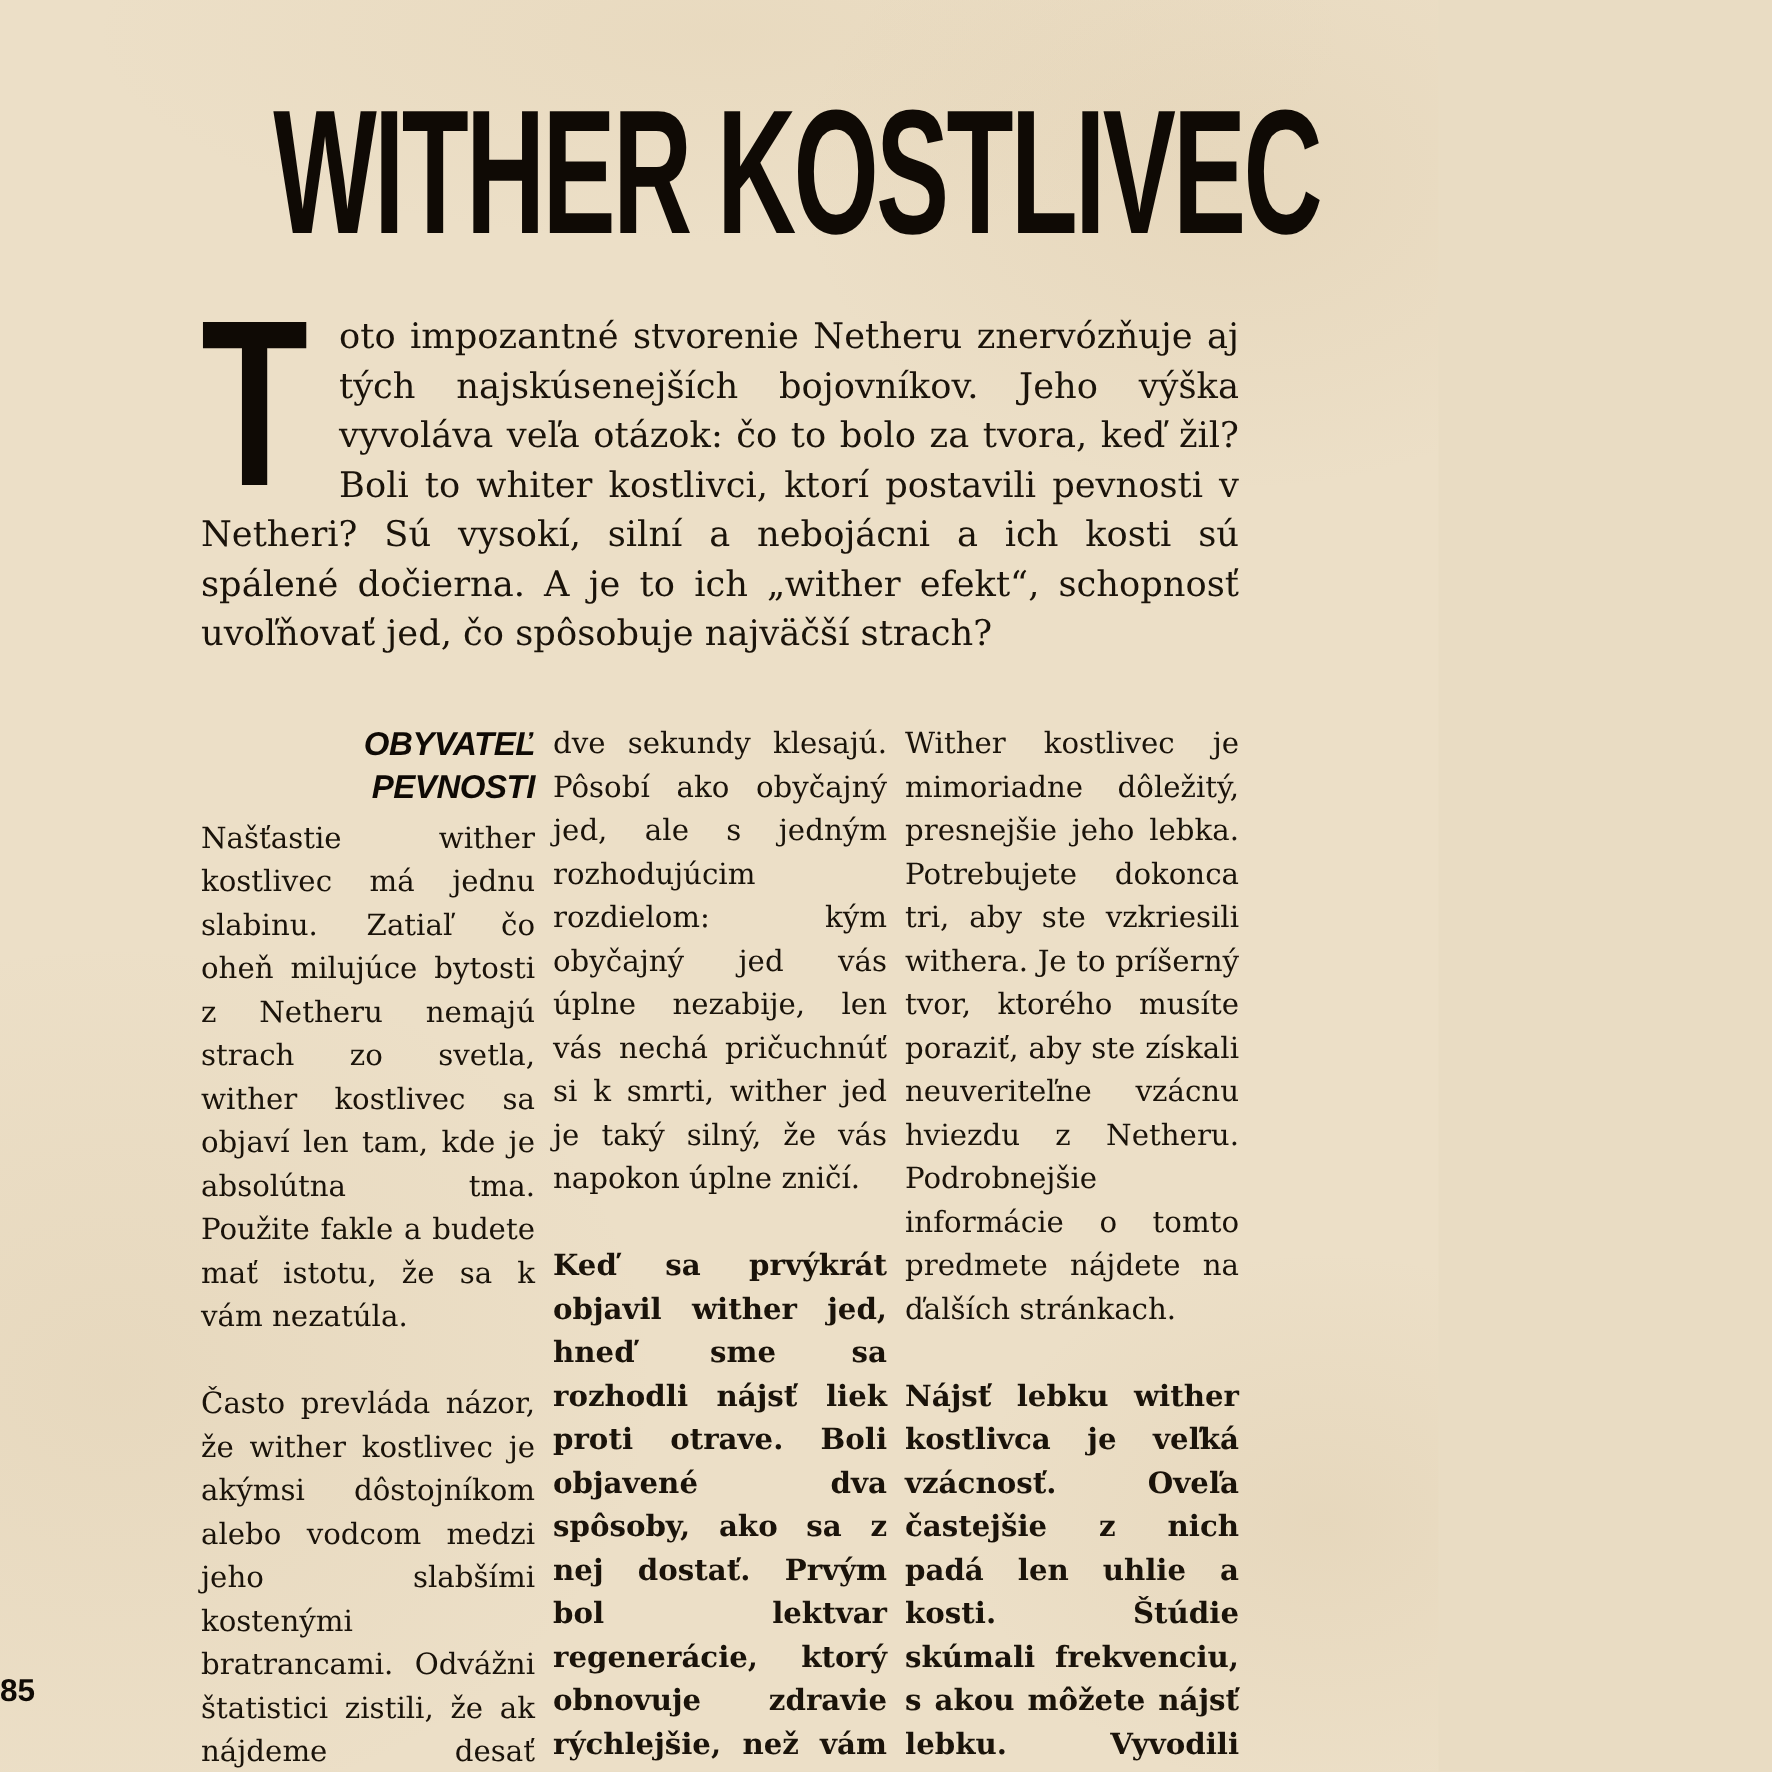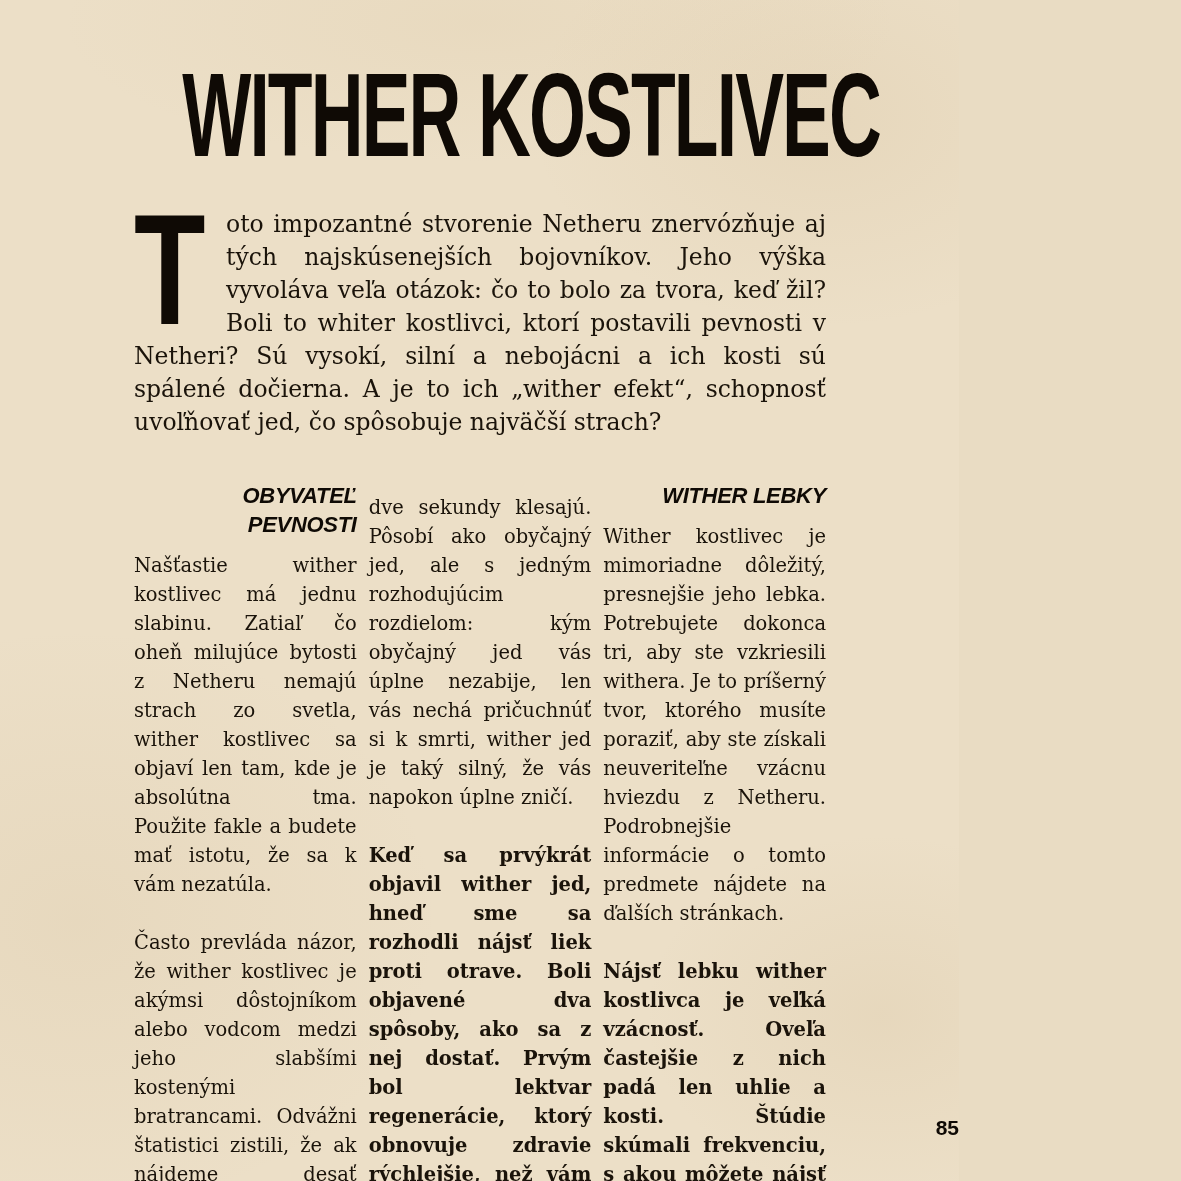--- a/index.html
+++ b/index.html
@@ -58,38 +58,38 @@
     display: flex;
     gap: 12px;
     margin: 42px 133px 0 134px;
   }
   .col {
     flex: 1 1 0;
     font-size: 19.5px;
     line-height: 29px;
     text-align: justify;
   }
-  .col p { margin: 12px 0 29px 0; }
+  .col p { margin: 0 0 29px 0; }
   .col p:last-child { margin-bottom: 0; font-weight: bold; }
   .col h2 {
     font-family: "Liberation Sans", sans-serif;
     font-weight: 700;
     font-size: 22px;
     line-height: 29px;
     letter-spacing: -0.3px;
     margin: 0 0 5px 0;
     color: #0f0a05;
     text-align: right;
     font-style: italic;
   }
   .page-number {
     position: absolute;
     left: 0; right: 0;
     top: 1116px;
-    text-align: right;
+    text-align: left;
     font-family: "Liberation Sans", sans-serif;
     font-weight: 700;
     font-size: 21px;
     color: #0f0a05;
   }
 </style>
 </head>
 <body>
 
 <div class="page">
@@ -109,21 +109,20 @@
 
     </div>
 
     <div class="col">
       <p>dve sekundy klesajú. Pôsobí ako obyčajný jed, ale s jedným rozhodujúcim rozdielom: kým obyčajný jed vás úplne nezabije, len vás nechá pričuchnúť si k smrti, wither jed je taký silný, že vás napokon úplne zničí.</p>
       <p>Keď sa prvýkrát objavil wither jed, hneď sme sa rozhodli nájsť liek proti otrave. Boli objavené dva spôsoby, ako sa z nej dostať. Prvým bol lektvar regenerácie, ktorý obnovuje zdravie rýchlejšie, než vám ho wither úplne vysaje. Ale samotný wither efekt neodstráni. Na to potrebujete mlieko. Každý, kto plánuje navštíviť pevnosť v Netheri, urobí veľmi dobre, ak si vezme toľko vedier mlieka, koľko dokáže uniesť.</p>
 
     </div>
 
     <div class="col">
-      <h2>WITHER LEBKY</h2>
       <p>Wither kostlivec je mimoriadne dôležitý, presnejšie jeho lebka. Potrebujete dokonca tri, aby ste vzkriesili withera. Je to príšerný tvor, ktorého musíte poraziť, aby ste získali neuveriteľne vzácnu hviezdu z Netheru. Podrobnejšie informácie o tomto predmete nájdete na ďalších stránkach.</p>
       <p>Nájsť lebku wither kostlivca je veľká vzácnosť. Oveľa častejšie z nich padá len uhlie a kosti. Štúdie skúmali frekvenciu, s akou môžete nájsť lebku. Vyvodili záver, že ak by ste zabili 40 wither kostlivcov, môžete očakávať, že získate len jednu lebku. Očarovanie koristi vám pomôže, ale aj tak budete musieť zabiť mnohých wither kostlivcov, kým uspejete.</p>
 
     </div>
 
   </div>
 
   <div class="page-number">85</div>
 
 </div>

